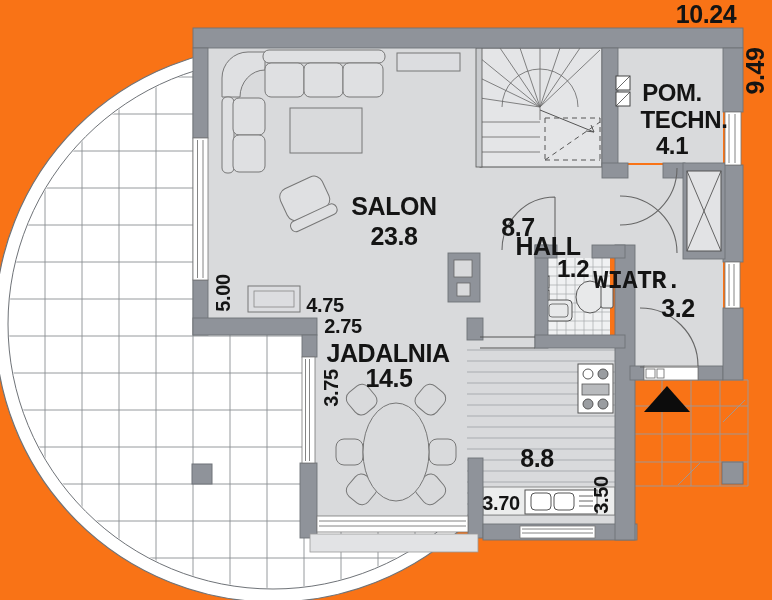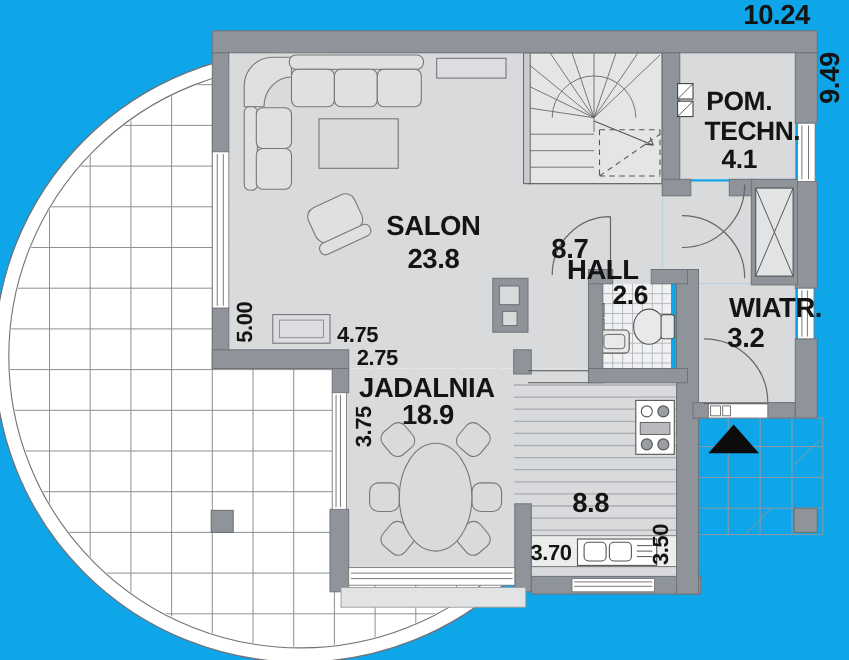--- a/index.html
+++ b/index.html
@@ -1,16 +1,16 @@
 <!DOCTYPE html>
 <html><head>
 <meta charset="utf-8">
 <style>
   html,body{margin:0;padding:0;background:#fff;}
-  #plan{position:relative;width:772px;height:600px;background:#0ea5e9;overflow:hidden;
+  #plan{position:relative;width:772px;height:600px;background:#f97316;overflow:hidden;
         font-family:"Liberation Sans","DejaVu Sans",sans-serif;}
   #plan svg{position:absolute;left:0;top:0;}
   .lbl{position:absolute;font-weight:bold;color:#141414;white-space:nowrap;
        transform:translate(-50%,-50%);letter-spacing:-0.4px;line-height:1;}
   .room{font-size:25px;}
   .small{font-size:24px;}
   .dim{font-size:20px;}
   .big{font-size:25px;}
   .vert{transform:translate(-50%,-50%) rotate(-90deg);}
 </style>
@@ -258,32 +258,32 @@
 <div class="lbl big" style="left:706px;top:14px;">10.24</div>
 <div class="lbl big vert" style="left:755px;top:71px;">9.49</div>
 
 <div class="lbl room" style="left:394px;top:206px;text-align:center;">SALON</div>
 <div class="lbl room" style="left:394px;top:236px;">23.8</div>
 
 <div class="lbl room" style="left:548px;top:201px;margin-top:45px;">HALL</div>
 <div class="lbl room" style="left:518px;top:227px;">8.7</div>
 
 <div class="lbl room" style="left:388px;top:353px;">JADALNIA</div>
-<div class="lbl room" style="left:389px;top:378px;">18.9</div>
+<div class="lbl room" style="left:389px;top:378px;">14.5</div>
 
 <div class="lbl room" style="left:537px;top:458px;">8.8</div>
 
 <div class="lbl small" style="left:672px;top:93px;">POM.</div>
 <div class="lbl small" style="left:672px;top:120px;margin-left:12px;">TECHN.</div>
 <div class="lbl small" style="left:672px;top:146px;">4.1</div>
 
-<div class="lbl room" style="left:705px;top:281px;">WIATR.</div>
+<div class="lbl room" style="left:637px;top:281px;font-family:Liberation Mono, monospace;">WIATR.</div>
 <div class="lbl room" style="left:678px;top:308px;">3.2</div>
 
-<div class="lbl small" style="left:573px;top:269px;">2.6</div>
+<div class="lbl small" style="left:573px;top:269px;">1.2</div>
 
 <div class="lbl dim vert" style="left:223px;top:293px;">5.00</div>
 <div class="lbl dim" style="left:325px;top:305px;">4.75</div>
 <div class="lbl dim" style="left:343px;top:326px;">2.75</div>
 <div class="lbl dim vert" style="left:331px;top:388px;">3.75</div>
 <div class="lbl dim" style="left:501px;top:503px;">3.70</div>
 <div class="lbl dim vert" style="left:601px;top:495px;">3.50</div>
 </div>
 
 </body></html>

